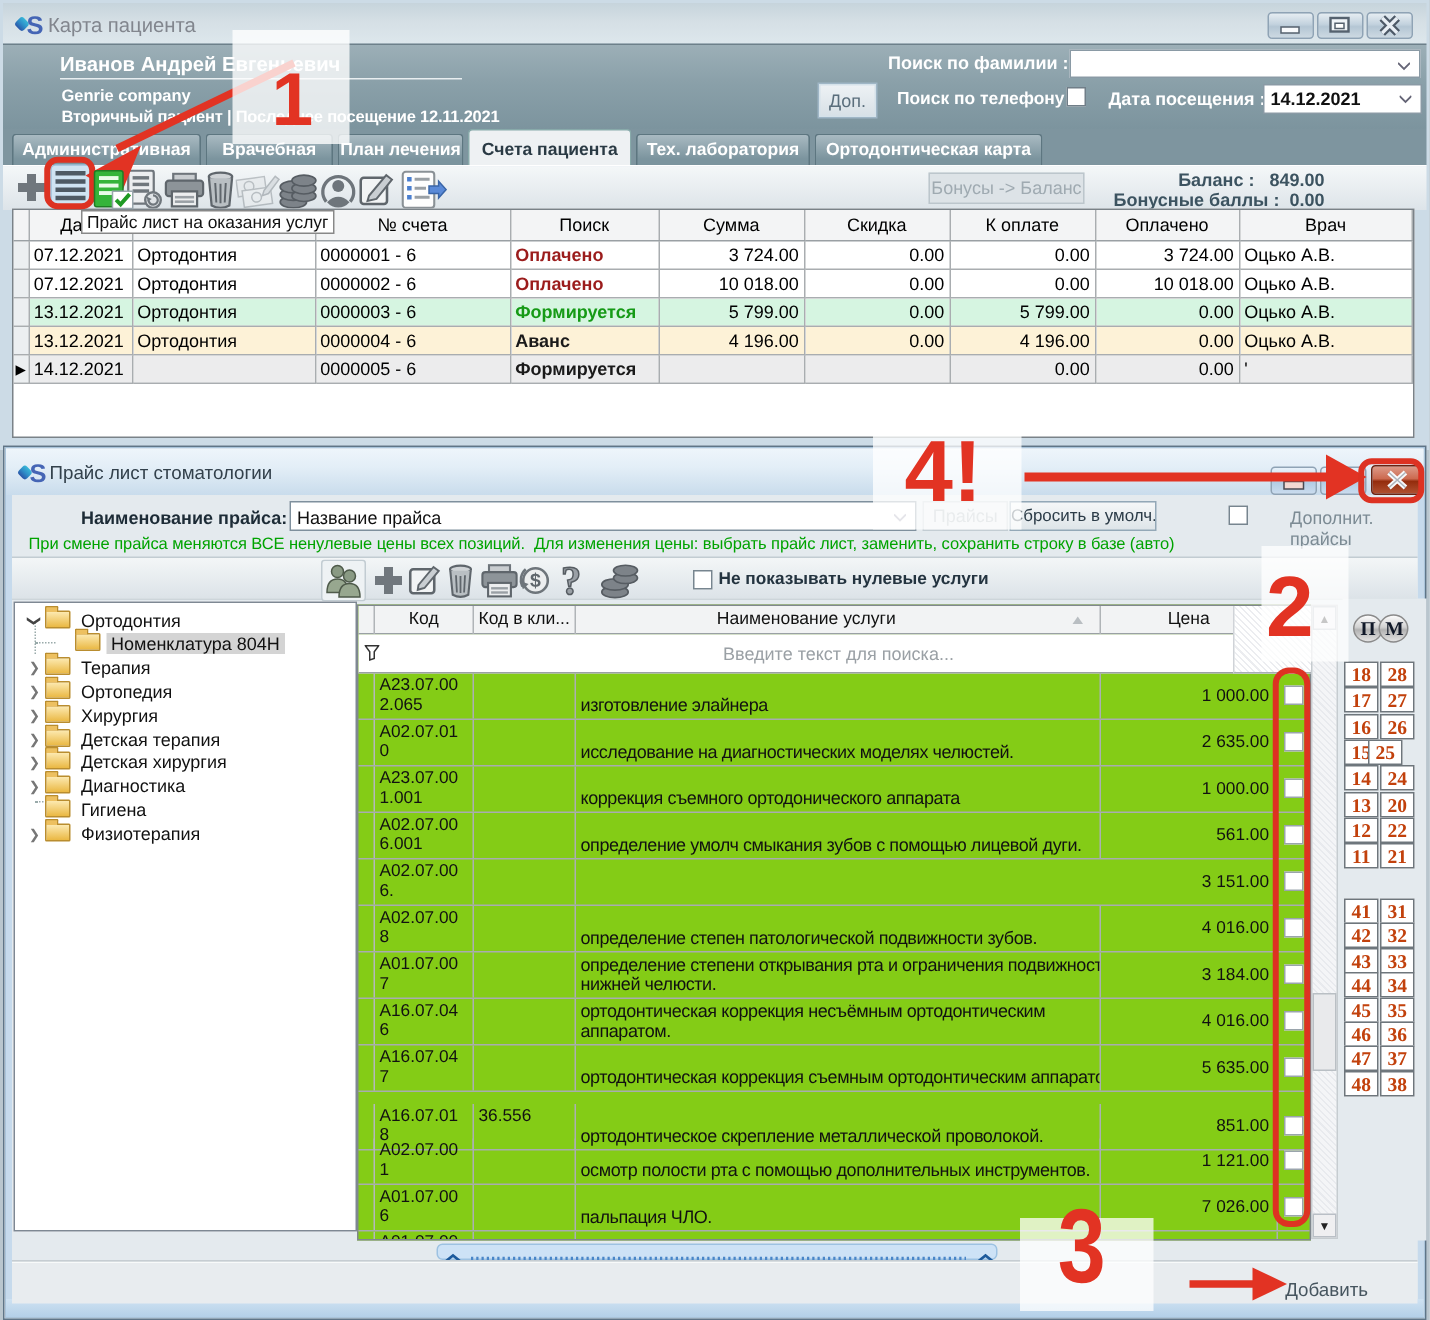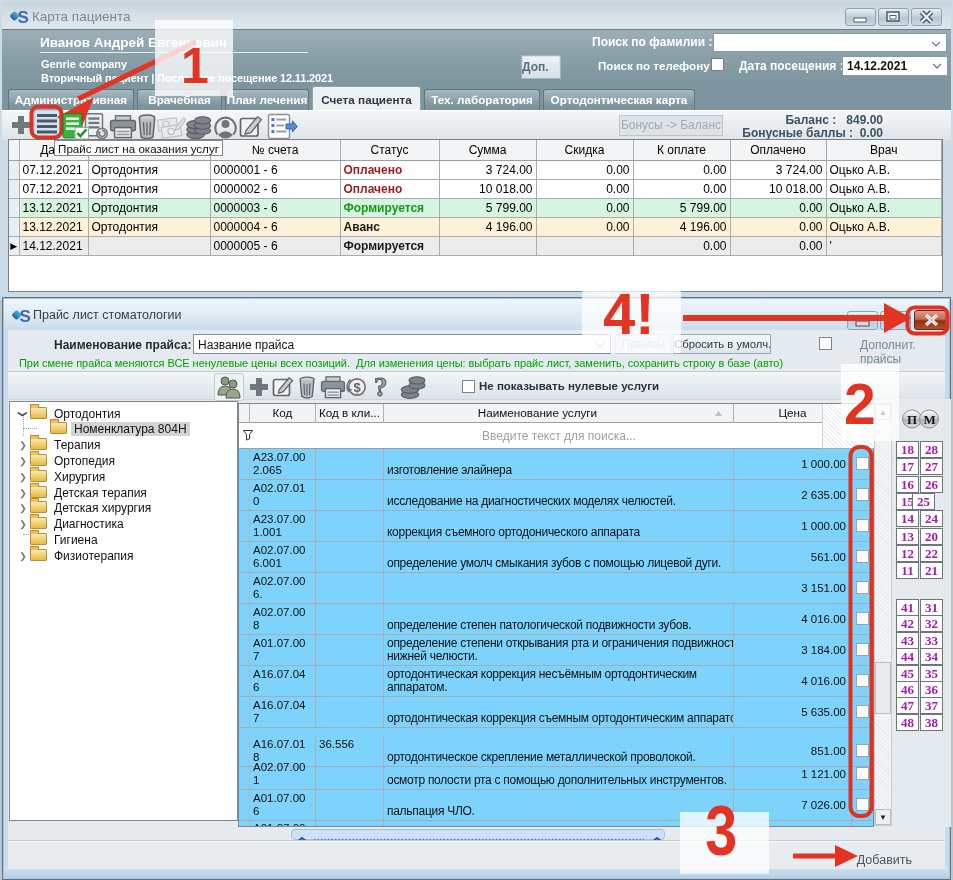--- a/index.html
+++ b/index.html
@@ -17,21 +17,21 @@
 .winbtn svg { display:block; margin:0 auto; }
 #w1head { position:absolute; left:2px; top:29px; right:2px; height:57px;
   background:linear-gradient(180deg,#9cafb7 0%,#8aa0a9 45%,#7c949e 100%); border-top:1px solid #6d808a;}
 #w1head .name { position:absolute; left:38px; top:5px; font-size:13.5px; font-weight:bold; color:#fff; }
 #w1head .uline { position:absolute; left:38px; top:22px; width:268px; height:1px; background:#e8eef0; }
 #w1head .l2 { position:absolute; left:39px; top:28px; font-size:11px; font-weight:bold; color:#fff; }
 #w1head .l3 { position:absolute; left:39px; top:42px; font-size:11px; font-weight:bold; color:#fff; letter-spacing:-0.15px; }
 #w1head .srch1 { position:absolute; left:590px; top:5px; font-size:12px; font-weight:bold; color:#fff; }
 #w1head .combo1 { position:absolute; left:711px; top:3px; width:234px; height:19px; background:#fff; border:1px solid #8a9aa5; }
 #w1head .srch2 { position:absolute; left:596px; top:29px; font-size:11.6px; font-weight:bold; color:#fff; }
-#w1head .dop { position:absolute; left:519px; top:25px; width:40px; height:24px; background:linear-gradient(180deg,#eef2f5,#d7e0e6); border:1px solid #9fb6c6; box-shadow:0 0 0 1px #d5e2ea inset; color:#5a6e7c; font-size:12px; text-align:left; line-height:22px;font-weight:bold; }
+#w1head .dop { position:absolute; left:543px; top:25px; width:40px; height:24px; background:linear-gradient(180deg,#eef2f5,#d7e0e6); border:1px solid #9fb6c6; box-shadow:0 0 0 1px #d5e2ea inset; color:#5a6e7c; font-size:12px; text-align:center; line-height:22px; }
 #w1head .chk { position:absolute; left:709px; top:28px; width:13px; height:13px; background:#fff; border:1px solid #707e88; }
 #w1head .datel { position:absolute; left:737px; top:29px; font-size:12px; font-weight:bold; color:#fff; }
 #w1head .combo2 { position:absolute; left:840px; top:26px; width:106px; height:20px; background:#fff; border:1px solid #8a9aa5; font-size:12px; font-weight:bold; color:#111; padding:2px 0 0 4px; }
 .carr { position:absolute; right:6px; top:6px; width:8px; height:8px; }
 
 
 #w1tabs { position:absolute; left:2px; top:86px; right:2px; height:24px; background:#7e959f; }
 .tab { position:absolute; top:3px; height:21px; border:1px solid #5d7680; border-bottom:none;
   border-radius:3px 3px 0 0; background:linear-gradient(180deg,#a9bac2,#7b949e 80%);
   color:#fff; font-size:11.7px; font-weight:bold; text-align:center; line-height:20px; }
@@ -90,21 +90,21 @@
 #tree { position:absolute; left:1px; top:71px; width:229px; height:420px; background:#fff; border:1px solid #7e8893; font-size:12px; color:#111; }
 .titem { position:absolute; left:0; height:16px; line-height:16px; white-space:nowrap; }
 .titem .cap { padding:0 3px; }
 .titem .cap.sel { background:#d4d4d4; }
 .chev { display:inline-block; width:14px; text-align:center; color:#777; font-size:9px; vertical-align:1px; }
 .folder { display:inline-block; position:relative; width:17px; height:12px; vertical-align:-1px; margin-right:4px;
   background:linear-gradient(180deg,#fce9b0,#eab843); border:1px solid #b98d2f; border-radius:1px; }
 .folder:before { content:""; position:absolute; left:-1px; top:-4px; width:7px; height:3px; background:#edc060; border:1px solid #b98d2f; border-bottom:none; border-radius:1px 1px 0 0; }
 
 
-#grid2 { position:absolute; left:230px; top:73px; width:636px; height:424px; background:#7dd3fc; border:1px solid #80878d; }
+#grid2 { position:absolute; left:230px; top:73px; width:636px; height:424px; background:#84cc16; border:1px solid #80878d; }
 #grid2 .hrow { position:absolute; left:0; top:0; width:100%; height:19px; background:#f2f3f4; border-bottom:1px solid #9aa0a4; }
 #grid2 .hcell { position:absolute; top:0; height:19px; font-size:11.7px; color:#111; text-align:center; line-height:18px; border-right:1px solid #b0b4b7; }
 #grid2 .frow { position:absolute; left:0; top:19px; width:100%; height:26px; background:#fff; border-bottom:1px solid #9aa0a4; }
 #grid2 .fhint { position:absolute; left:145px; width:350px; top:6px; text-align:center; font-size:12px; color:#9aa0a5; }
 .srow { position:absolute; left:0; width:100%; height:31px; border-bottom:1px solid #a8acb0; font-size:11px; color:#111; }
 .scell { position:absolute; top:0; bottom:0; border-right:1px solid #abafb3; padding:2px 3px; overflow:hidden; }
 .scode { left:11px; width:66px; line-height:13px; padding-top:2px; font-size:11.5px; }
 .sclin { left:77px; width:68px; line-height:13px; padding-top:2px; font-size:11.5px; }
 .sname { left:145px; width:350px; line-height:13px; display:flex; align-items:flex-end; white-space:nowrap; font-size:12px; letter-spacing:-0.28px; overflow:hidden; }
 .sprice { left:495px; width:118px; text-align:right; line-height:27px; padding-right:5px; font-size:11.5px; }
@@ -113,21 +113,21 @@
 .sind { left:0; width:11px; border-right:1px solid #b4b8bb; }
 
 
 #vscroll { position:absolute; left:866px; top:73px; width:18px; height:423px; background:#f4f5f7 repeating-linear-gradient(45deg,rgba(218,221,227,0.45) 0,rgba(218,221,227,0.45) 1px,transparent 1px,transparent 3px); border:1px solid #c6ccd0; }
 #vscroll .btn { position:absolute; left:0; width:16px; height:16px; background:#efeff1; border:1px solid #b9bfc6; color:#222; font-size:8px; text-align:center; line-height:15px; }
 #vscroll .thumb { position:absolute; left:0; top:258px; width:16px; height:52px; background:#e9eaec; border:1px solid #b9bfc4; }
 
 
 #teeth { position:absolute; left:887px; top:69px; width:56px; height:428px; background:#e4eaee; }
 .tooth { position:absolute; width:23px; height:17px; background:#fff; border:1px solid #6e767c;
-  font-family:"Liberation Serif",serif; font-weight:bold; font-size:13px; color:#a21caf; text-align:center; line-height:15px; }
+  font-family:"Liberation Serif",serif; font-weight:bold; font-size:13px; color:#c2410c; text-align:center; line-height:15px; }
 
 
 #hscroll { position:absolute; left:283px; top:499px; width:374px; height:11px; background:#cde2f6; border:1px solid #9dc2e2; border-radius:4px; }
 #w2status { position:absolute; left:0; top:510px; width:100%; height:29px; background:#e8ecef; border-top:1px solid #c6cdd2; box-shadow:0 1px 0 #f8fafa inset; }
 #w2status .add { position:absolute; right:33px; top:12px; font-size:12.5px; color:#46555f; }
 
 
 #ann { position:absolute; left:0; top:0; width:953px; height:880px; pointer-events:none; }
 #tooltip { position:absolute; left:54px; top:140px; width:169px; height:16px; background:#fff; border:1px solid #888; font-size:11.6px; color:#111; text-align:center; line-height:15px; white-space:nowrap; }
 </style>
@@ -314,21 +314,21 @@
             <col style="width:97px">
             <col style="width:96px">
             <col>
           </colgroup>
       <tbody>
             <tr class="hdr" style="height:20px">
               <td class="ind"></td>
               <td>Дата</td>
               <td>Название</td>
               <td>№ счета</td>
-              <td>Статус</td>
+              <td>Поиск</td>
               <td>Сумма</td>
               <td>Скидка</td>
               <td>К оплате</td>
               <td>Оплачено</td>
               <td>Врач</td>
             </tr>
       <tr>
               <td class="ind"></td>
               <td>07.12.2021</td>
               <td>Ортодонтия</td>

